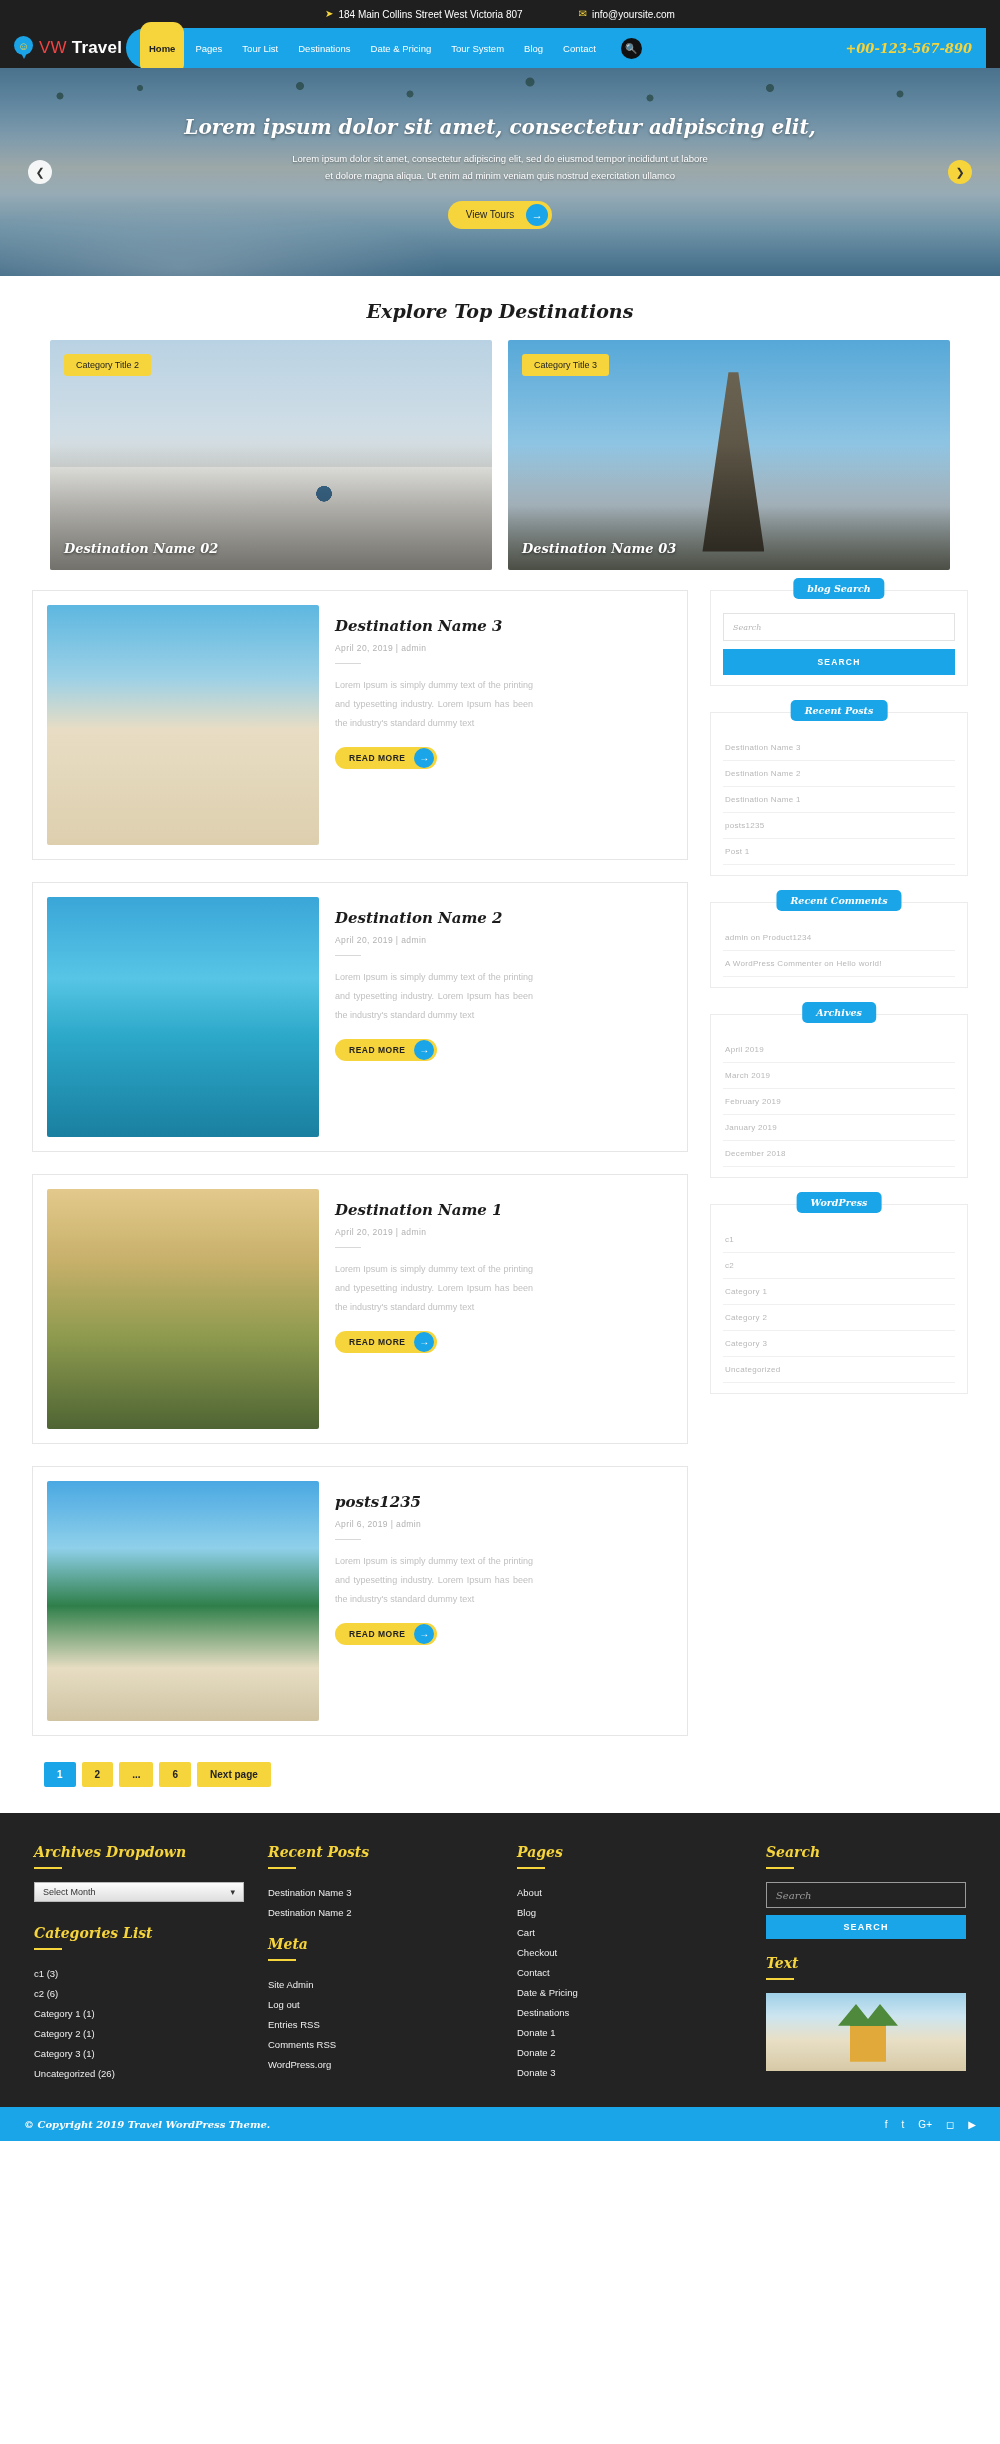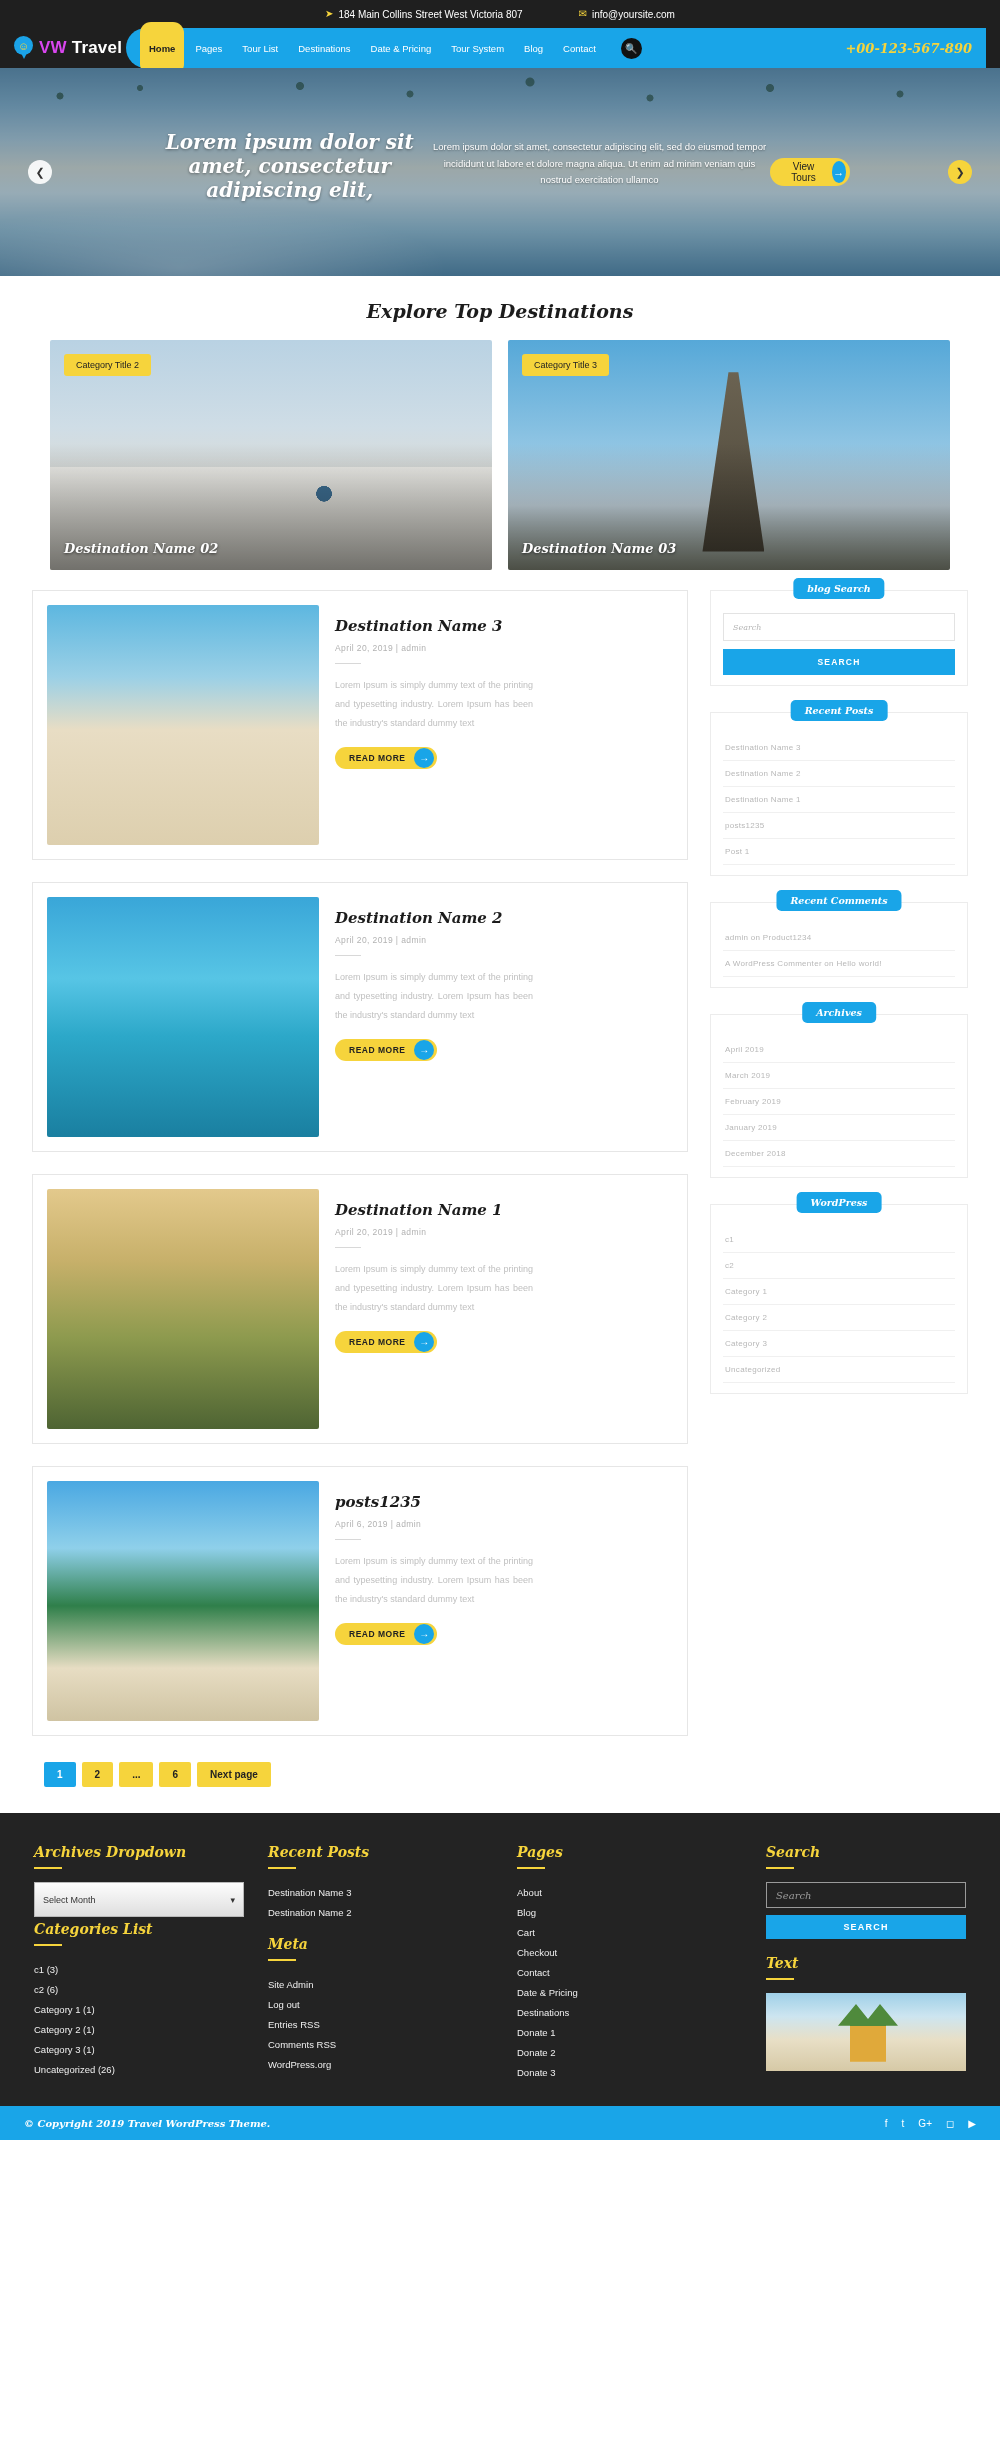--- a/index.html
+++ b/index.html
@@ -43,21 +43,21 @@
     width: 19px; height: 19px; border-radius: 50%; background: #1ba3e8;
     display: flex; align-items: center; justify-content: center;
     font-size: 11px; color: #f6d43c;
   }
   .pin .tip {
     position: absolute; left: 5.5px; top: 15px;
     width: 0; height: 0; border-left: 4px solid transparent;
     border-right: 4px solid transparent; border-top: 8px solid #1ba3e8;
   }
   .brand-name { font-size: 17px; font-weight: bold; color: #fff; letter-spacing: .2px; }
-  .brand-name b { color: #d946ef; font-weight: bold; }
+  .brand-name b { color: #ef4444; font-weight: normal; }
 
   .navwrap {
     flex: 1;
     background: #19a5e8;
     border-radius: 20px 0 0 20px;
     height: 40px;
     display: flex;
     align-items: center;
     padding-left: 14px;
     gap: 2px;
@@ -105,21 +105,21 @@
       radial-gradient(circle 7px at 410px 26px, rgba(28,60,35,.7) 0 45%, transparent 55%),
       radial-gradient(circle 9px at 530px 14px, rgba(28,60,35,.7) 0 45%, transparent 55%),
       radial-gradient(circle 7px at 650px 30px, rgba(28,60,35,.7) 0 45%, transparent 55%),
       radial-gradient(circle 8px at 770px 20px, rgba(28,60,35,.7) 0 45%, transparent 55%),
       radial-gradient(circle 7px at 900px 26px, rgba(28,60,35,.7) 0 45%, transparent 55%);
     opacity: .85;
   }
   .hero .shade { position: absolute; inset: 0; background: rgba(25,55,80,.28); }
   .hero-inner {
     position: relative; z-index: 3; height: 100%;
-    display: flex; flex-direction: row; align-items: center; justify-content: center;
+    display: flex; flex-direction: column; align-items: center; justify-content: center;
     text-align: center; padding: 0 150px;
   }
   .hero-title {
     font-size: 20px; color: #fff; margin-bottom: 12px;
     text-shadow: 0 1px 3px rgba(0,0,0,.4);
   }
   .hero-sub {
     font-size: 9.5px; color: #fff; line-height: 1.75; max-width: 420px;
     margin-bottom: 16px; text-shadow: 0 1px 2px rgba(0,0,0,.4);
   }
@@ -258,24 +258,24 @@
   
   .footer { background: #232323; padding: 30px 34px 24px; display: flex; gap: 24px; }
   .fcol { flex: 1; }
   .fcol.w1 { width: 210px; flex: none; }
   .fcol.w4 { width: 200px; flex: none; }
   .ftitle {
     color: #f6d43c; font-size: 14px; margin-bottom: 7px; display: inline-block;
   }
   .fline { width: 28px; height: 2px; background: #f6d43c; margin-bottom: 13px; }
   .fsel {
-    width: 100%; height: 35px; background: linear-gradient(180deg,#fdfdfd,#dedede);
+    width: 100%; height: 20px; background: linear-gradient(180deg,#fdfdfd,#dedede);
     border: 1px solid #b9b9b9; font-size: 9px; color: #333;
     display: flex; align-items: center; justify-content: space-between;
-    padding: 0 8px; margin-bottom: 3px;
+    padding: 0 8px; margin-bottom: 22px;
   }
   .flist { list-style: none; }
   .flist li { font-size: 9.5px; color: #efefef; padding: 4.5px 0; }
   .fsinput {
     width: 100%; border: 1px solid #9a9a9a; background: #232323;
     height: 26px; font-size: 10px; color: #9a9a9a; padding: 0 9px;
     display: flex; align-items: center;
     font-family: "DejaVu Serif", serif; font-style: italic;
   }
   .fsbtn {

